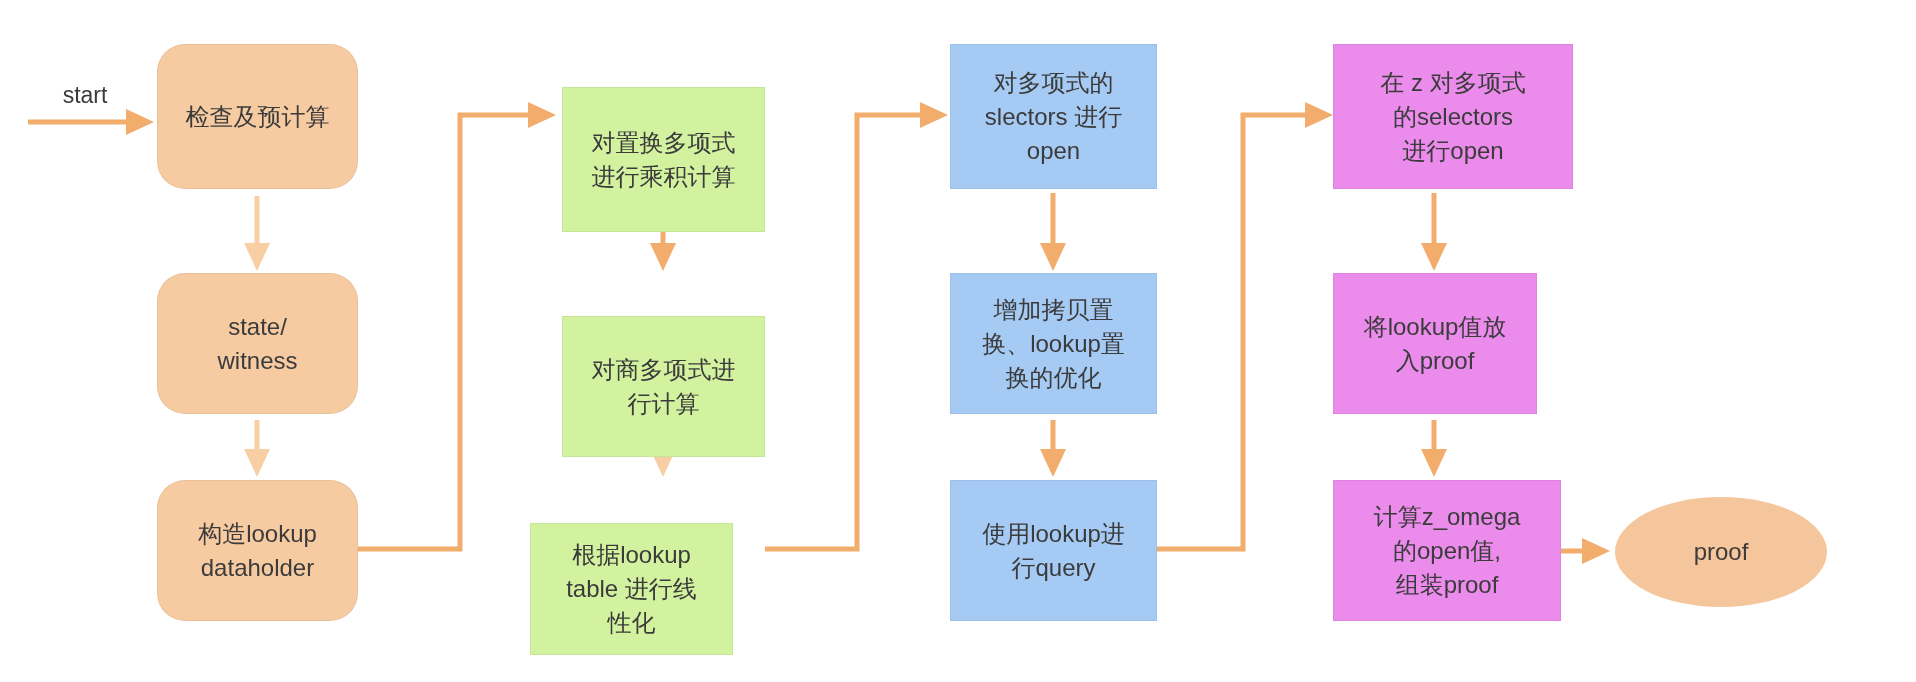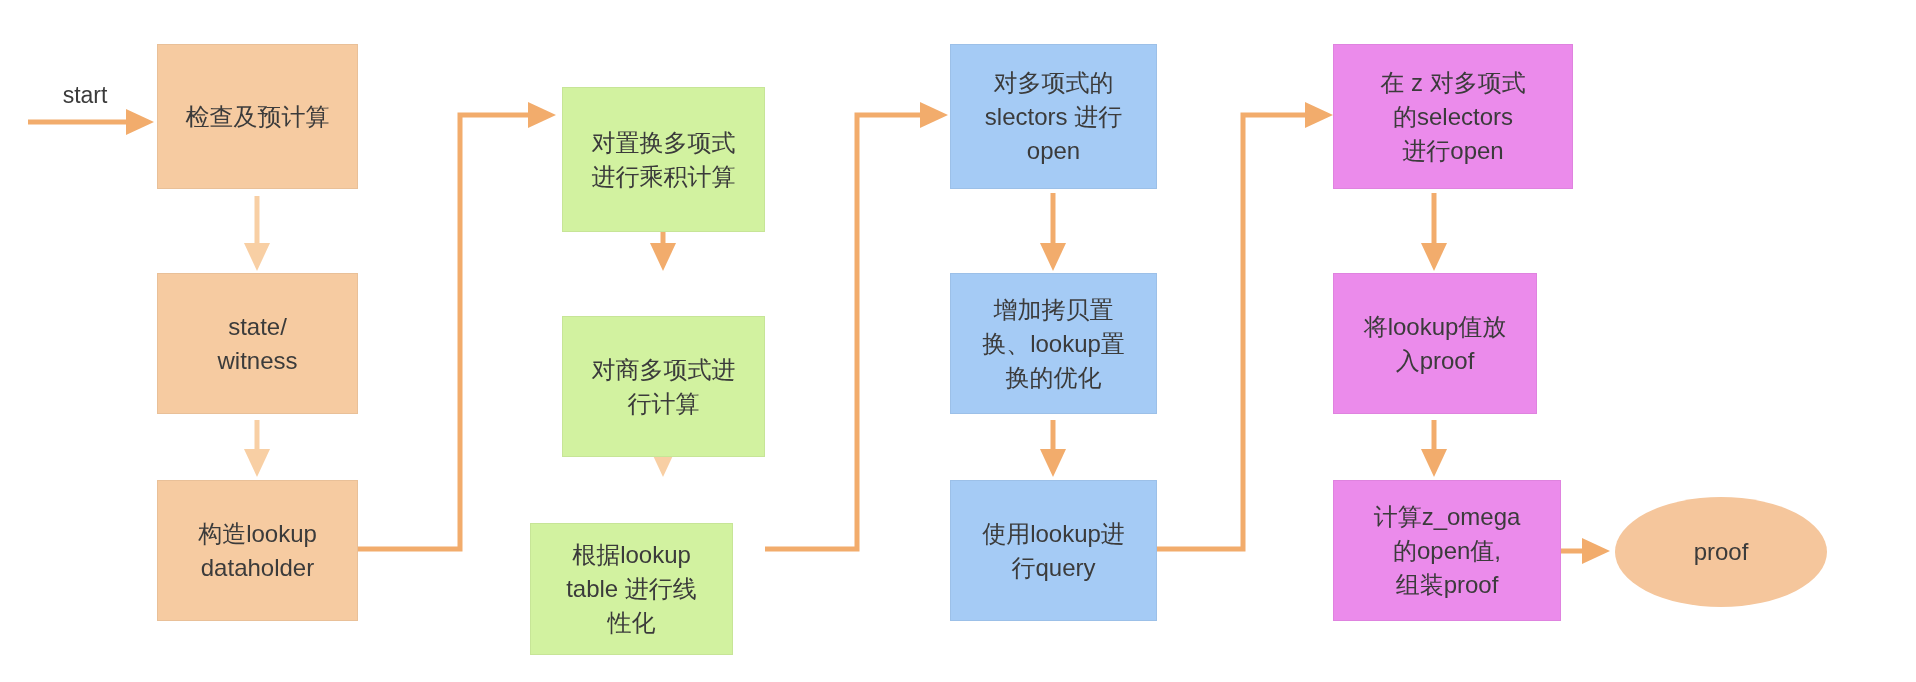--- a/index.html
+++ b/index.html
@@ -32,21 +32,21 @@
     text-align: center;
     box-sizing: border-box;
     border: 1px solid rgba(0,0,0,0.05);
   }
   .node .label {
     white-space: pre-line;
     font-size: 24px;
     line-height: 34px;
     color: var(--text);
   }
-  .node.c0 { background: var(--box-orange); }
+  .node.c0 { background: var(--box-orange); border-radius: 28px; }
   .node.c1 { background: var(--box-green); margin-top: 43px; }
   .node.c2 { background: var(--box-blue); }
   .node.c3 { background: var(--box-magenta); }
   .terminal {
     position: absolute;
     left: 1615px;
     top: 497px;
     width: 212px;
     height: 110px;
     border-radius: 50%;

